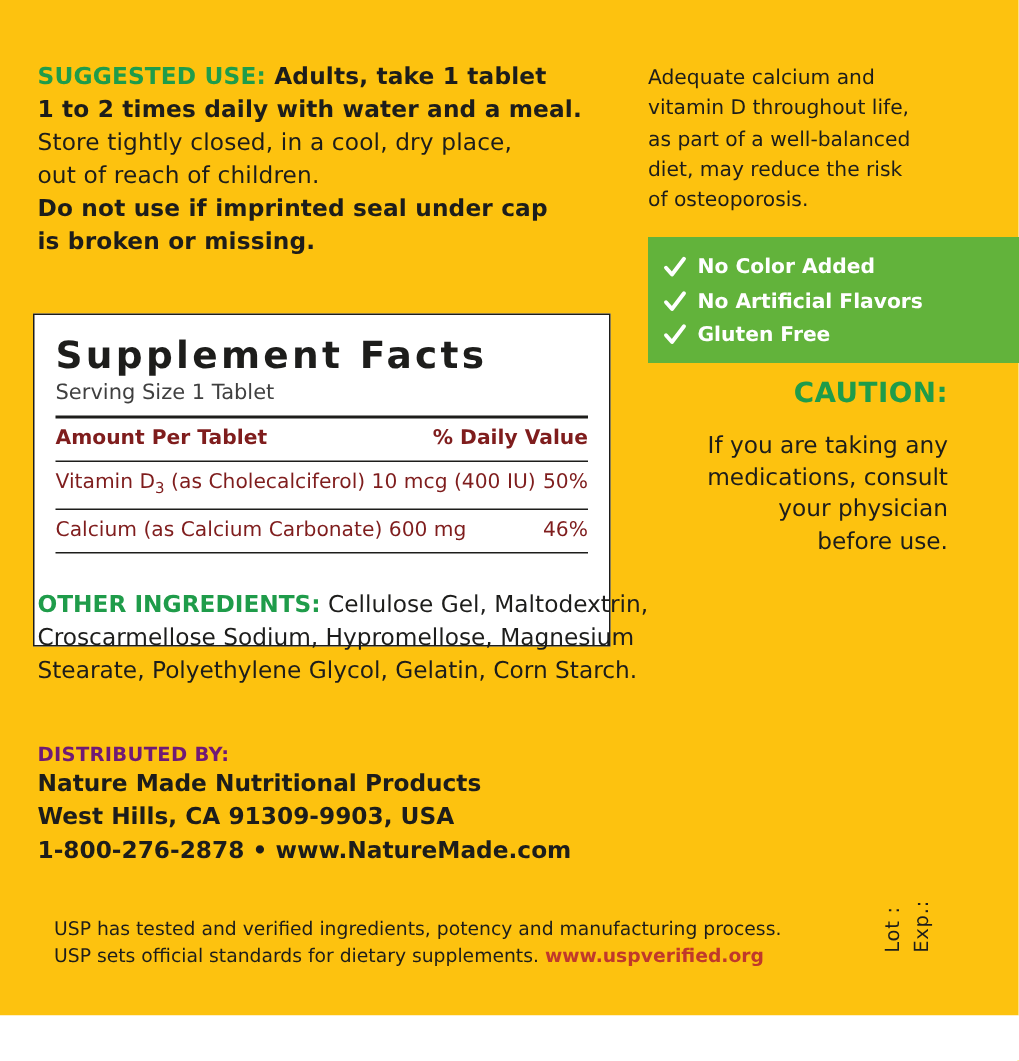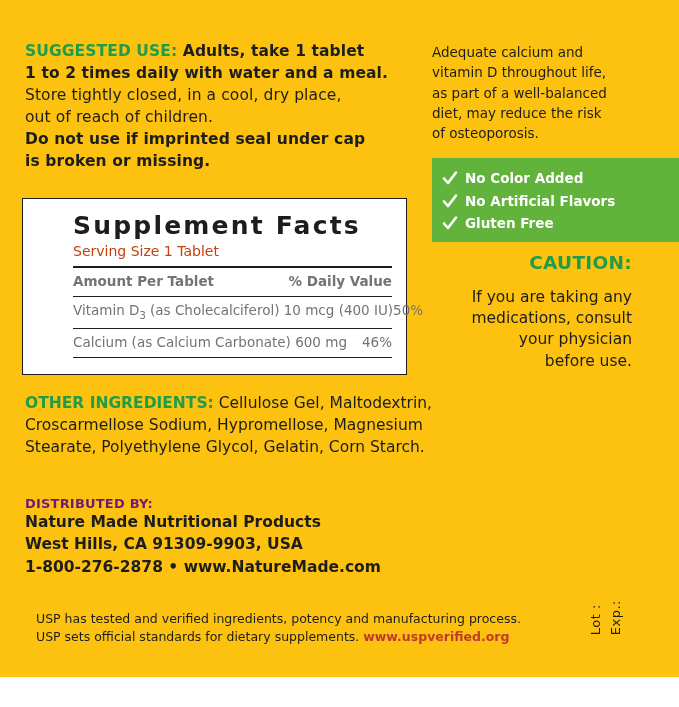--- a/index.html
+++ b/index.html
@@ -50,51 +50,50 @@
     font-weight: bold;
   }
   .suggested .reg {
     font-weight: normal;
   }
 
   
   .sf-box {
     position: absolute;
     left: 22px;
-    top: 198px;
+    top: 209px;
     width: 385px;
-    height: 177px;
+    height: 222px;
     background: #ffffff;
     border: 1.5px solid #1d1d1b;
     box-sizing: border-box;
-    padding-left: 36px;
   }
   .sf-title {
     font-size: 25px;
     font-weight: bold;
     color: #1d1d1b;
     letter-spacing: 2.2px;
     margin: 12px 0 0 14px;
   }
   .sf-serving {
     font-size: 14px;
-    color: #c2410c;
+    color: #404040;
     margin: 3px 0 0 14px;
   }
   .sf-rule {
     height: 1.5px;
     background: #1d1d1b;
     margin: 7px 14px 0 14px;
   }
   .sf-rule.thin { height: 1px; }
   .sf-row {
     display: flex;
     justify-content: space-between;
     font-size: 13.5px;
-    color: #737373;
+    color: #7f1d1d;
     margin: 5px 14px 5px 14px;
   }
   .sf-row.header {
     font-weight: bold;
     font-size: 13.5px;
     margin-top: 5px;
     margin-bottom: 4px;
   }
   .sf-row .nm { white-space: nowrap; }
   .sf-sub {

